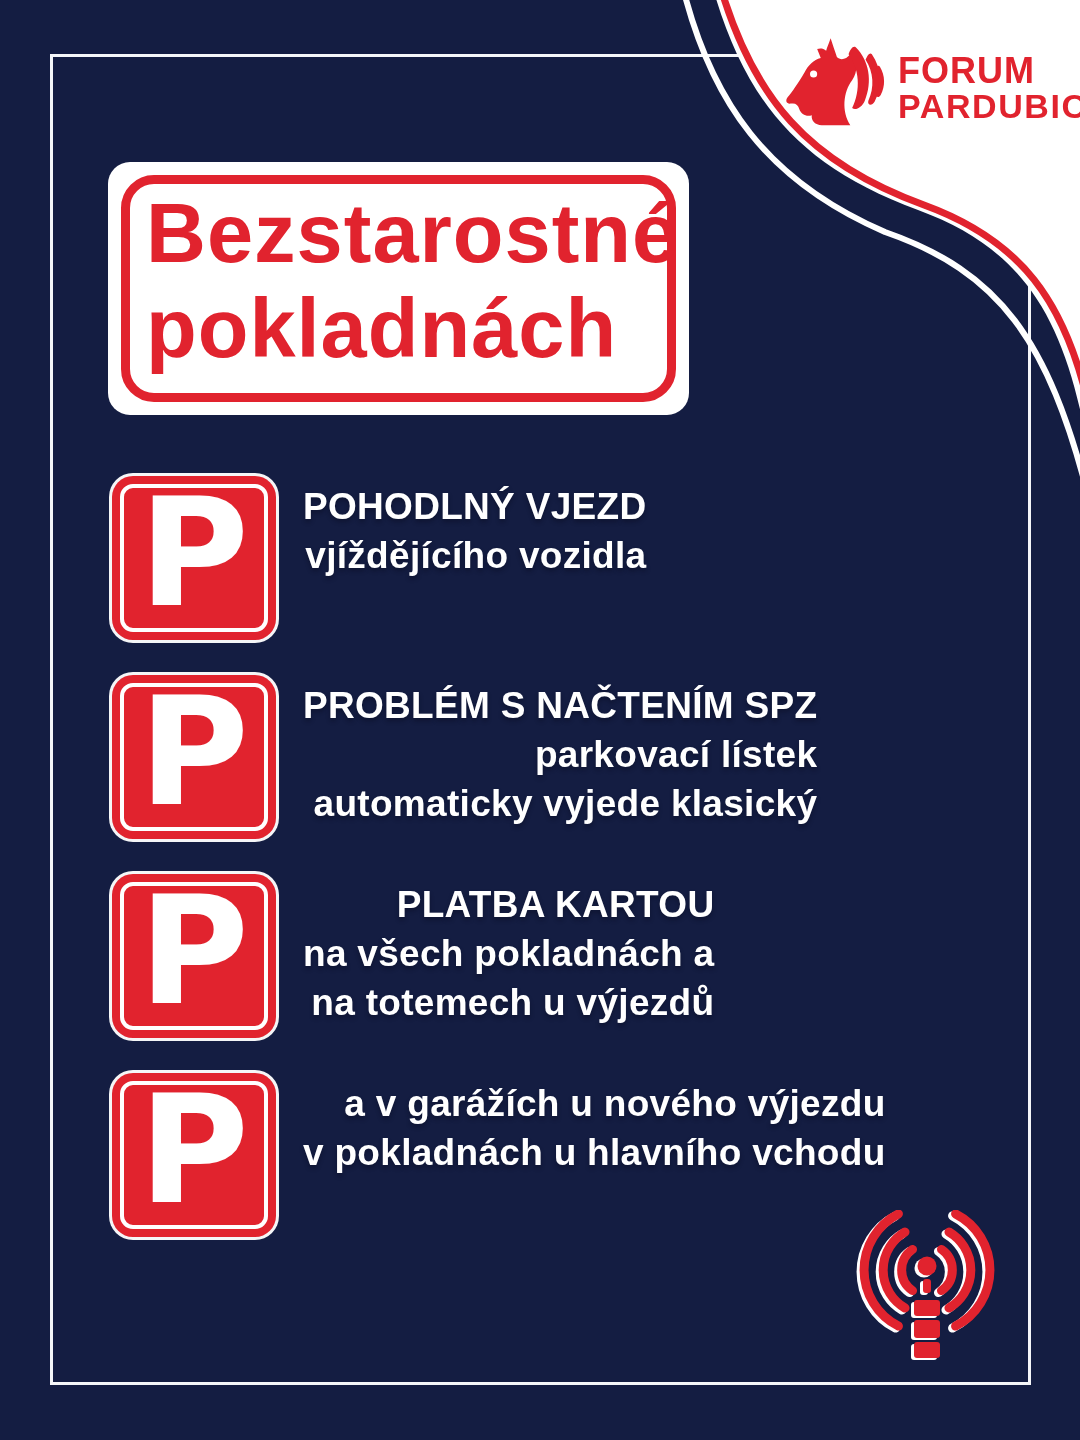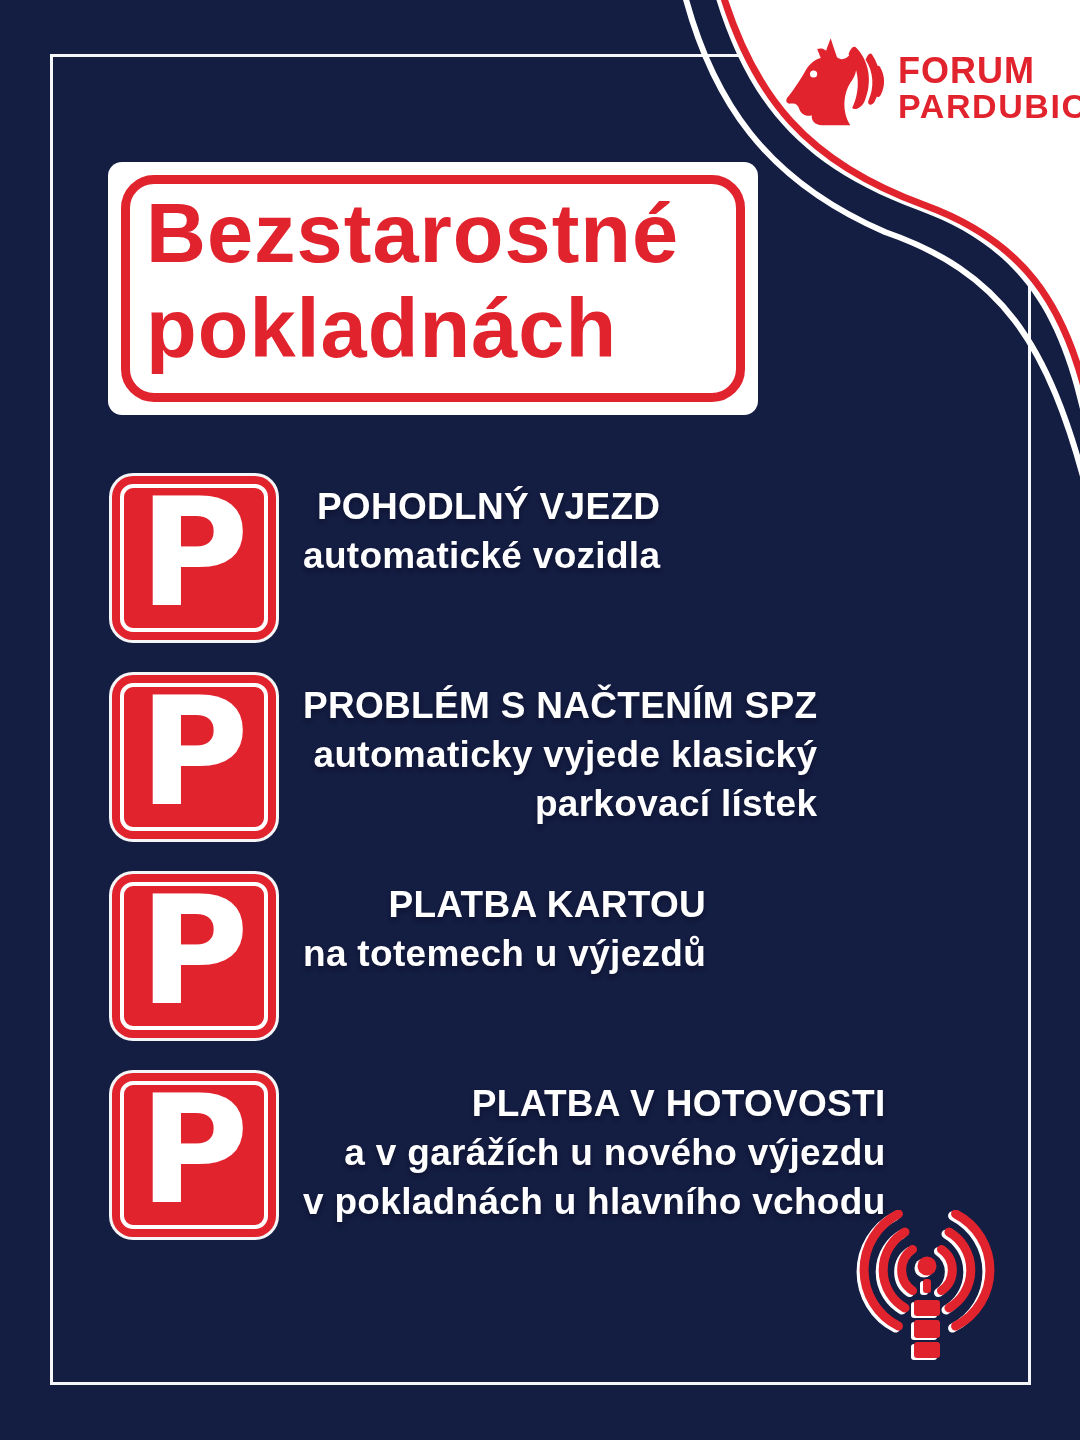--- a/index.html
+++ b/index.html
@@ -14,22 +14,22 @@
   }
   .corner-svg{position:absolute;left:0;top:0;width:1080px;height:1440px;pointer-events:none;}
   
   .logo{position:absolute;left:784px;top:34px;display:flex;align-items:flex-start;}
   .logo svg{width:104px;height:98px;display:block;}
   .logo-text{margin-left:10px;padding-top:16px;color:var(--red,#e1232e);font-weight:700;}
   .brand-name{font-size:36px;line-height:42px;letter-spacing:1px;}
   .brand-city{font-size:34px;line-height:28px;letter-spacing:1.6px;}
   
   .title-box{
-    position:absolute;left:108px;top:162px;width:650px;height:253px;
-    box-sizing:border-box;background:#ffffff;border-radius:14px;
+    position:absolute;left:108px;top:162px;width:581px;height:253px;
+    box-sizing:border-box;background:#ffffff;border-radius:22px;
   }
   .title-box::before{
     content:"";position:absolute;inset:13px;border:9px solid var(--red,#e1232e);
     border-radius:33px;
   }
   .title-text{
     position:absolute;left:38px;top:24px;color:var(--red,#e1232e);
     font-size:83px;line-height:95px;font-weight:700;letter-spacing:1px;
   }
   
@@ -98,51 +98,51 @@
       <div>pokladnách</div>
     </div>
   </div>
 
   <div class="item" style="top:476px">
     <div class="psign">
       <span class="pletter">P</span>
     </div>
     <div class="itext">
       <div class="ihead">POHODLNÝ VJEZD</div>
-      <div class="iline">automatické vozidla</div>
+      <div class="iline">vjíždějícího vozidla</div>
     </div>
   </div>
 
   <div class="item" style="top:675px">
     <div class="psign">
       <span class="pletter">P</span>
     </div>
     <div class="itext">
       <div class="ihead">PROBLÉM S NAČTENÍM SPZ</div>
+      <div class="iline">parkovací lístek</div>
       <div class="iline">automaticky vyjede klasický</div>
-      <div class="iline">parkovací lístek</div>
     </div>
   </div>
 
   <div class="item" style="top:874px">
     <div class="psign">
       <span class="pletter">P</span>
     </div>
     <div class="itext">
       <div class="ihead">PLATBA KARTOU</div>
+      <div class="iline">na všech pokladnách a</div>
       <div class="iline">na totemech u výjezdů</div>
     </div>
   </div>
 
   <div class="item" style="top:1073px">
     <div class="psign">
       <span class="pletter">P</span>
     </div>
     <div class="itext">
-      <div class="ihead">PLATBA V HOTOVOSTI</div>
       <div class="iline">a v garážích u nového výjezdu</div>
       <div class="iline">v pokladnách u hlavního vchodu</div>
     </div>
   </div>
 
   <svg class="antenna" viewBox="-3 -14 176 152" aria-hidden="true">
 
     <g transform="translate(-3,2)" stroke="#ffffff" fill="#ffffff" stroke-width="9" stroke-linecap="round">
       <path d="M73.5,25.4 A25,25 0 0 0 73.5,66.6" fill="none"></path>
       <path d="M66,8 A44,44 0 0 0 66,84" fill="none"></path>

